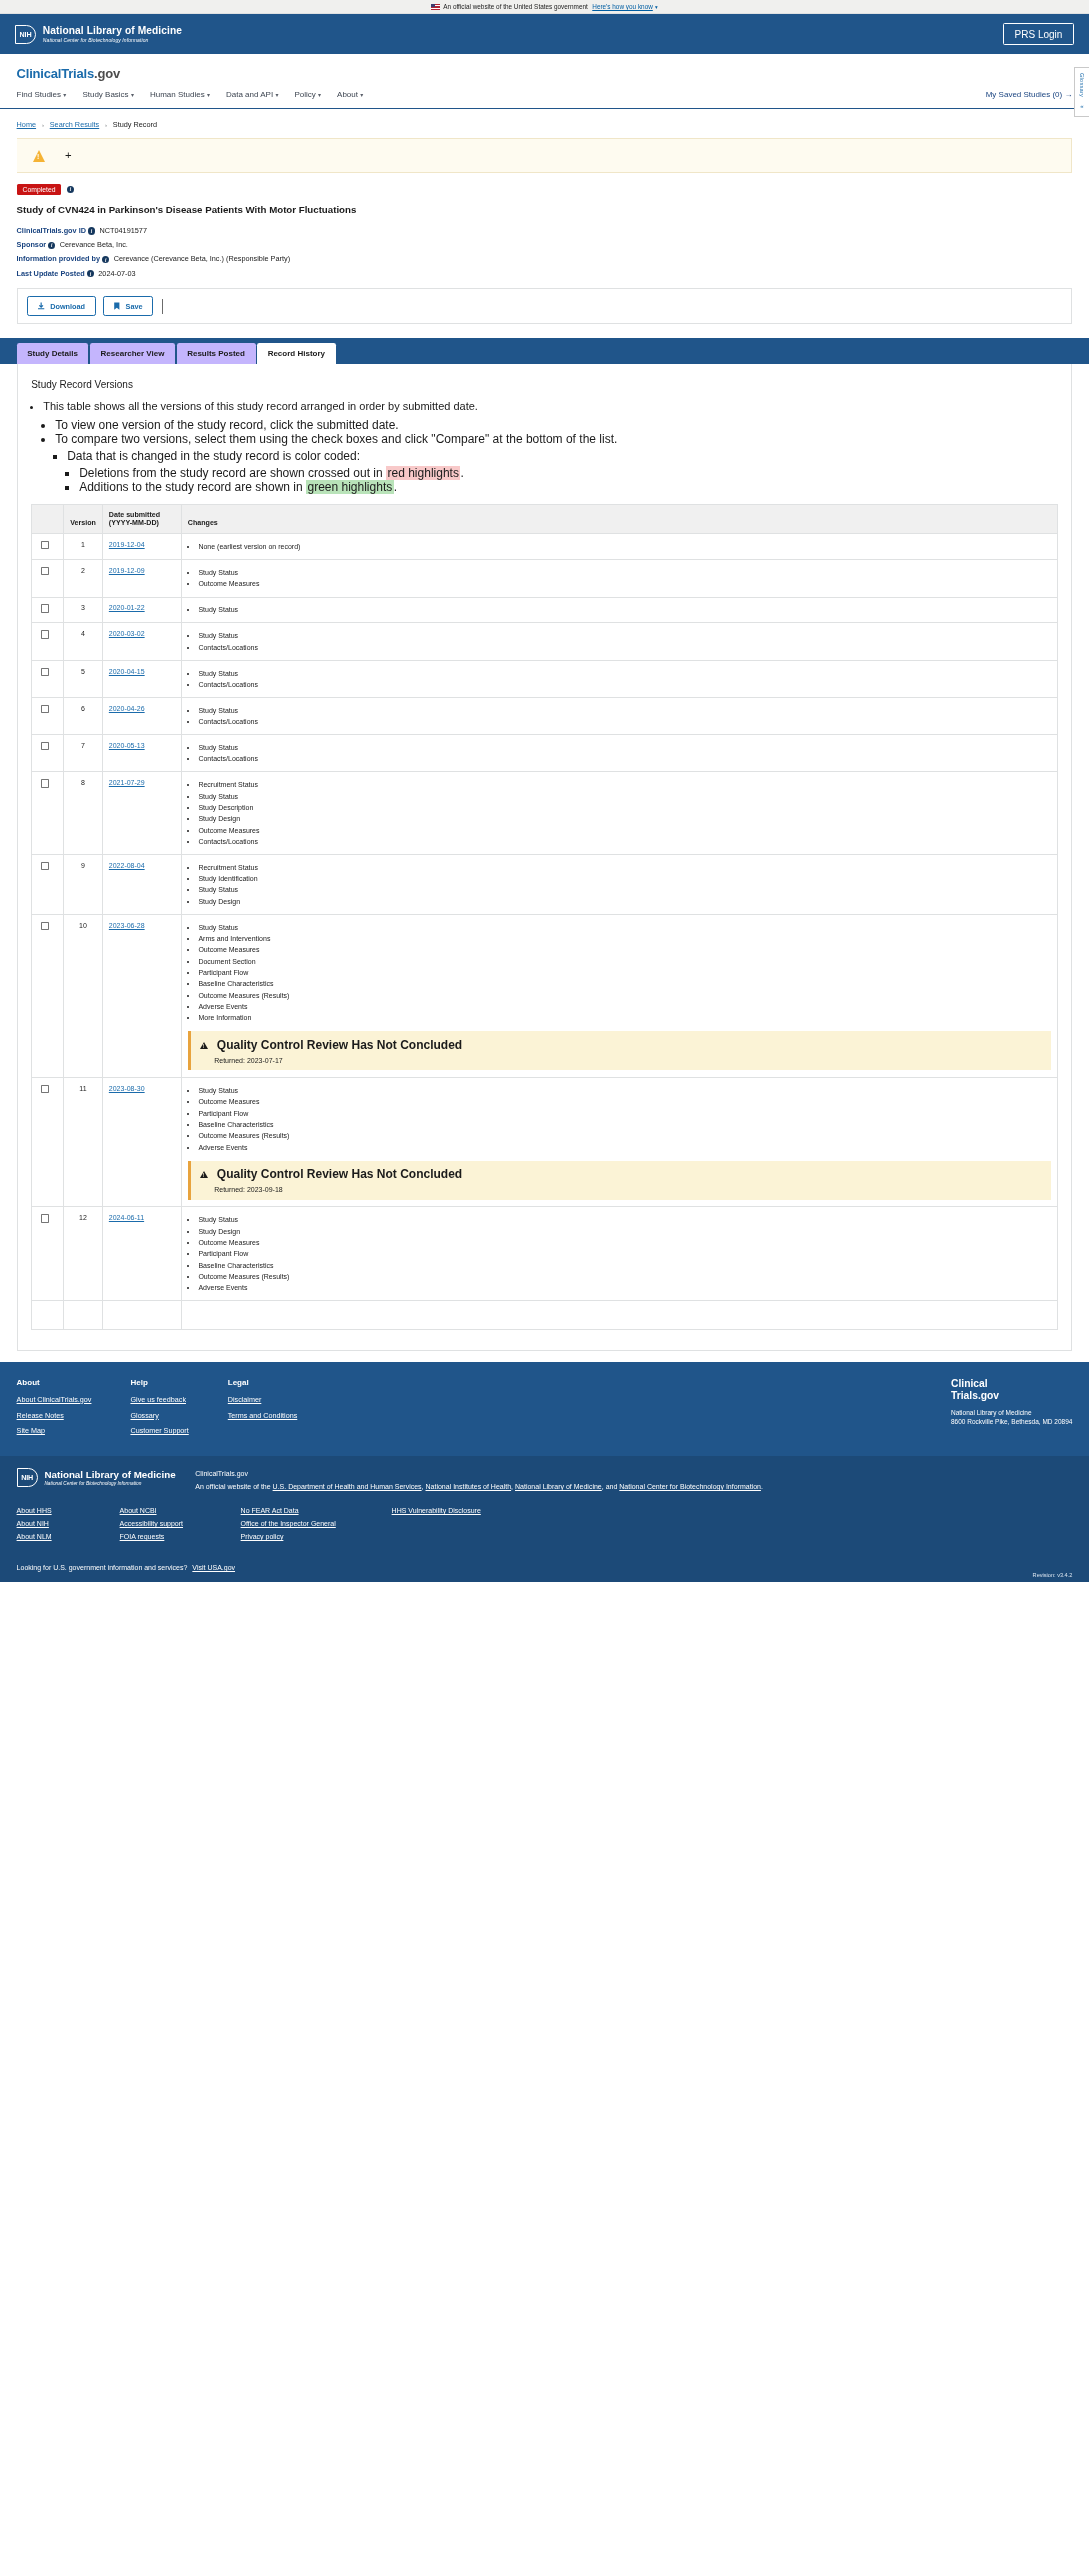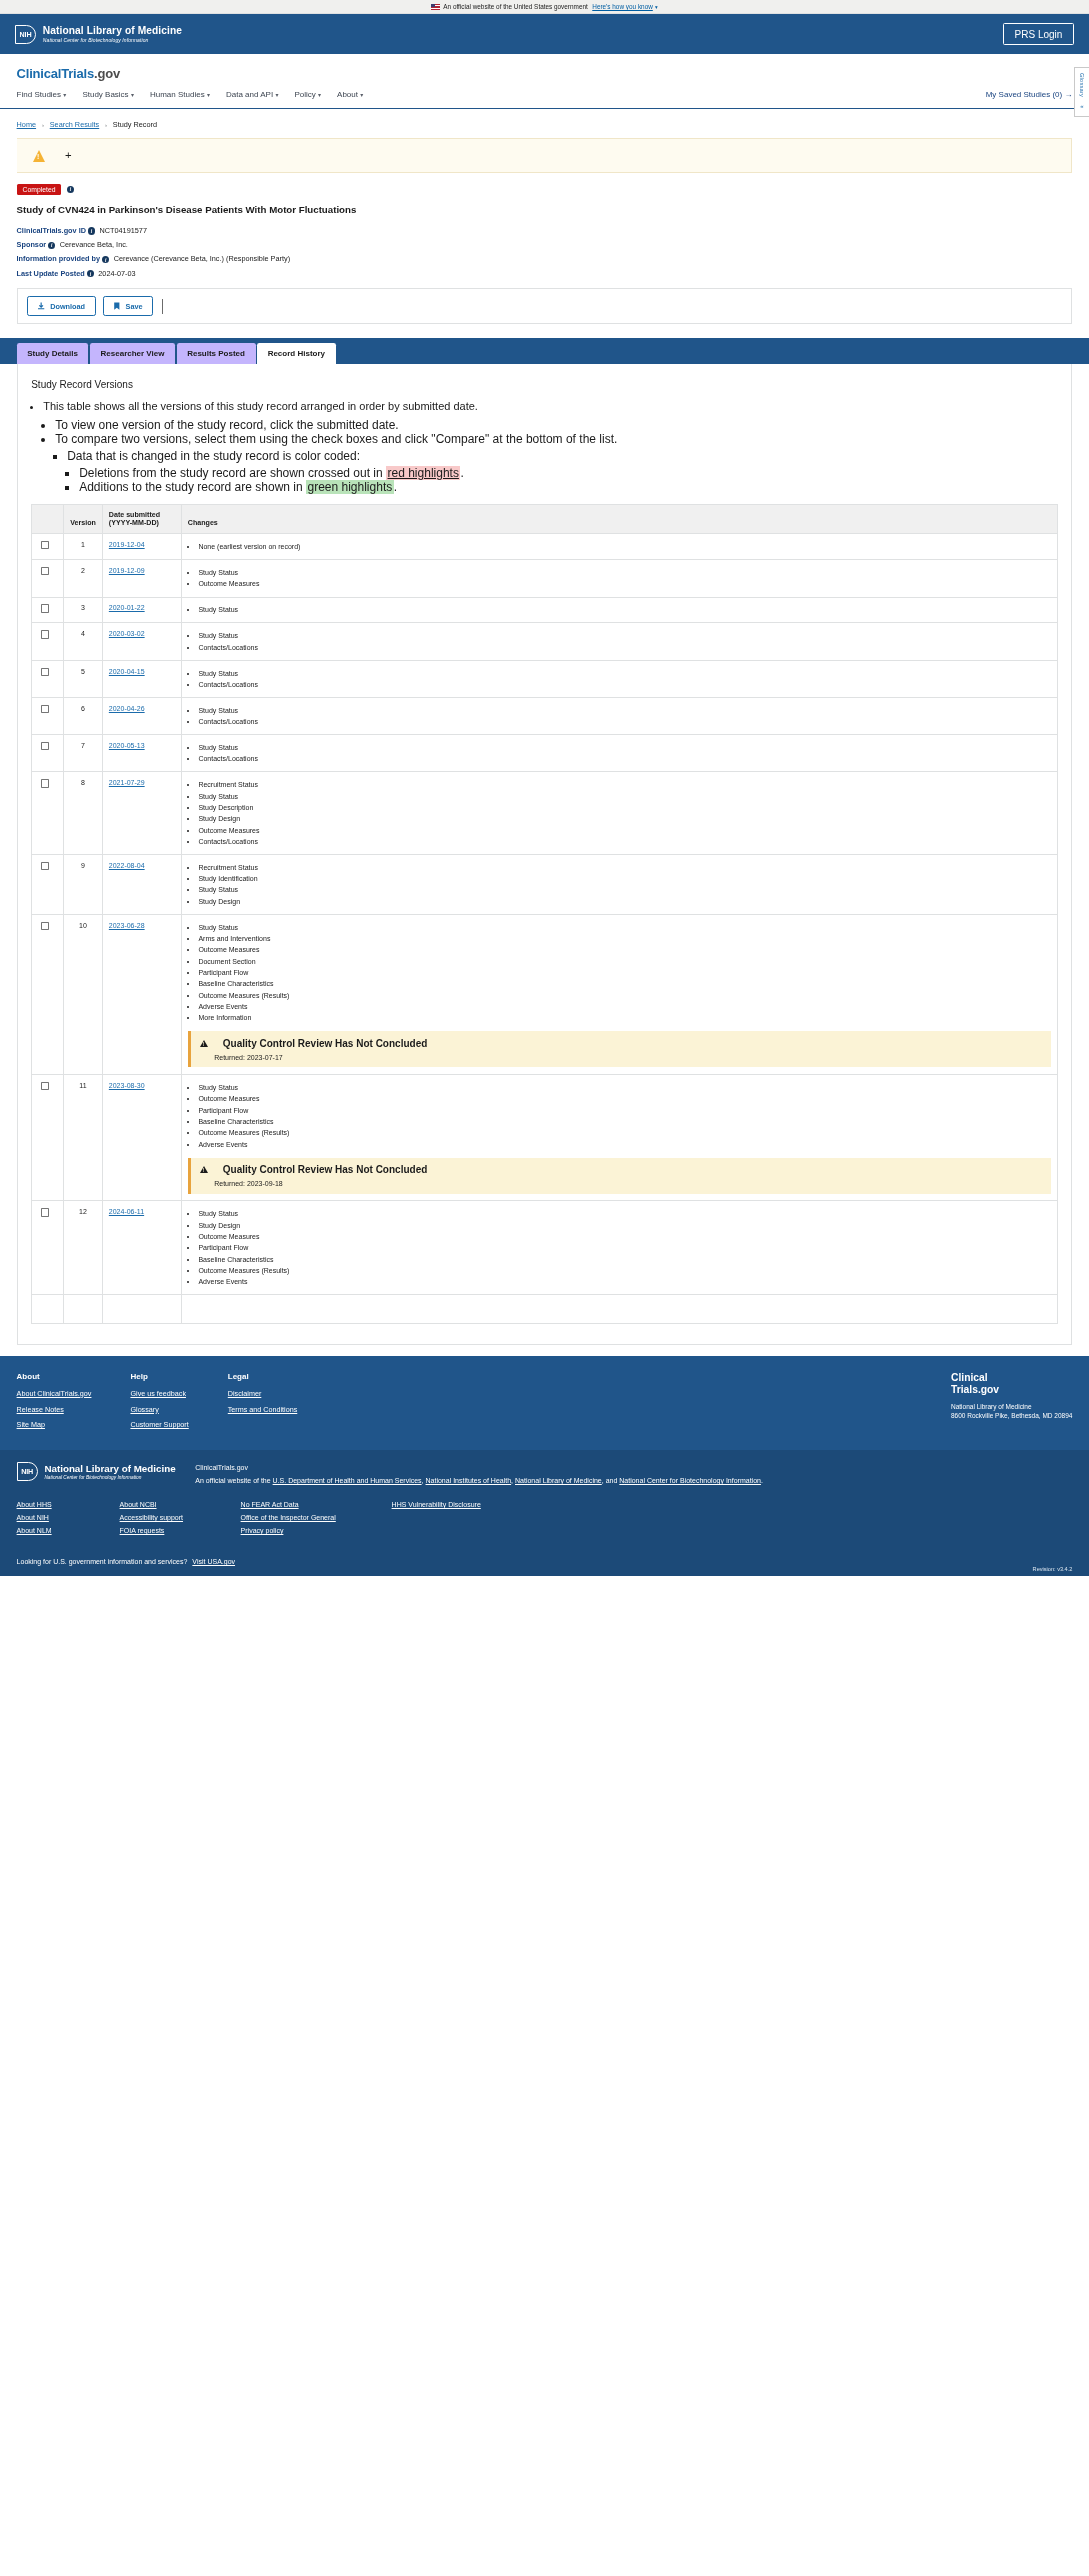--- a/index.html
+++ b/index.html
@@ -132,21 +132,21 @@
   .tab.active{ background:#ffffff; font-weight:bold; }
 
   
   .panel{ background:#fff; margin:0 16.6px; border:0.8px solid #dfe1e2; border-top:none; padding:15px 13.6px 19.7px 13.6px;}
   .panel-title{ font-size:10px; font-weight:normal; color:#1b1b1b; margin:0 0 9px 0;}
   ul.notes{ margin:0; padding-left:12px; }
   ul.notes > li{ font-size:11px; color:#1b1b1b; margin-bottom:3px; line-height:1.45;}
   ul.notes ul{ margin:3px 0 0 0; padding-left:12px; list-style-type:disc;}
   ul.notes ul ul{ list-style-type:square; }
   ul.notes ul ul ul{ list-style-type:square; }
-  .hl-red{ background:#f8c9c9; padding:0 1.5px;text-decoration:underline; }
+  .hl-red{ background:#f8c9c9; padding:0 1.5px; }
   .hl-green{ background:#b9e3b9; padding:0 1.5px; }
 
   
   table.versions{ width:100%; border-collapse:collapse; margin-top:10.6px; }
   table.versions thead th{
     background:#f0f0f0;border:0.8px solid #dfe1e2;font-size:7.1px;font-weight:bold;
     text-align:left;padding:6px 6px;color:#1b1b1b;vertical-align:bottom;
   }
   table.versions thead th.c-check{ width:32px; }
   table.versions thead th.c-ver{ width:33px; }
@@ -159,21 +159,21 @@
   .chk{
     width:8.3px;height:8.3px;border:0.8px solid #757575;background:#fff;display:inline-block;
     border-radius:0.8px;cursor:pointer;vertical-align:top;
   }
   .datelink{ color:#1a6bab; text-decoration:underline; cursor:pointer; font-size:7px;}
   ul.changes{ margin:0; padding-left:10.6px; list-style-type:disc;}
   ul.changes li{ font-size:7px; line-height:1.62; color:#1b1b1b;}
   .qcbox{
     background:#fbf3d6;border-left:3px solid #e8a33d;margin-top:7.6px;padding:6.8px 9px;
   }
-  .qc-title{ font-size:10px; font-weight:bold; color:#1b1b1b; display:flex; align-items:center; gap:15px;}
+  .qc-title{ font-size:12px; font-weight:bold; color:#1b1b1b; display:flex; align-items:center; gap:9px;}
   .qc-tri{ width:0;height:0;border-left:4.2px solid transparent;border-right:4.2px solid transparent;border-bottom:7.6px solid #1b1b1b;position:relative;flex:none;}
   .qc-tri::after{content:"!";position:absolute;left:-1.1px;top:2px;color:#fbf3d6;font-size:4.7px;font-weight:bold;}
   .qc-sub{ font-size:7px; color:#1b1b1b; margin-top:4.5px; margin-left:14.4px;}
   .blankrow td{ height:29px; }
 
   
   .glossary-tab{
     position:absolute;right:0;top:67px;width:15px;background:#fff;border:0.8px solid #c9c9c9;
     border-right:none;padding:5.3px 2.3px 6.8px 2.3px;text-align:center;cursor:pointer;
   }

